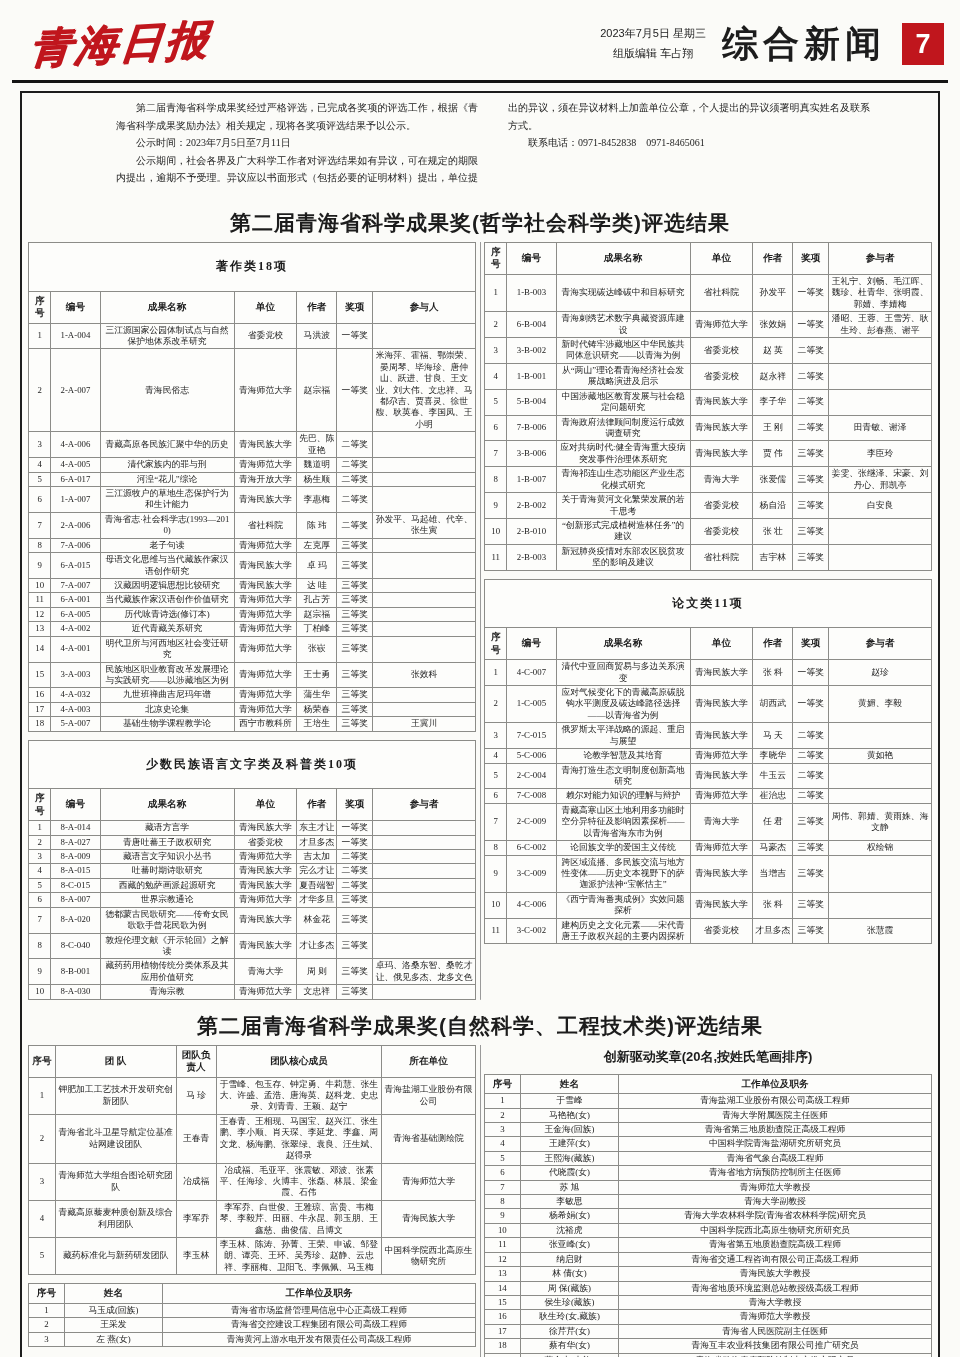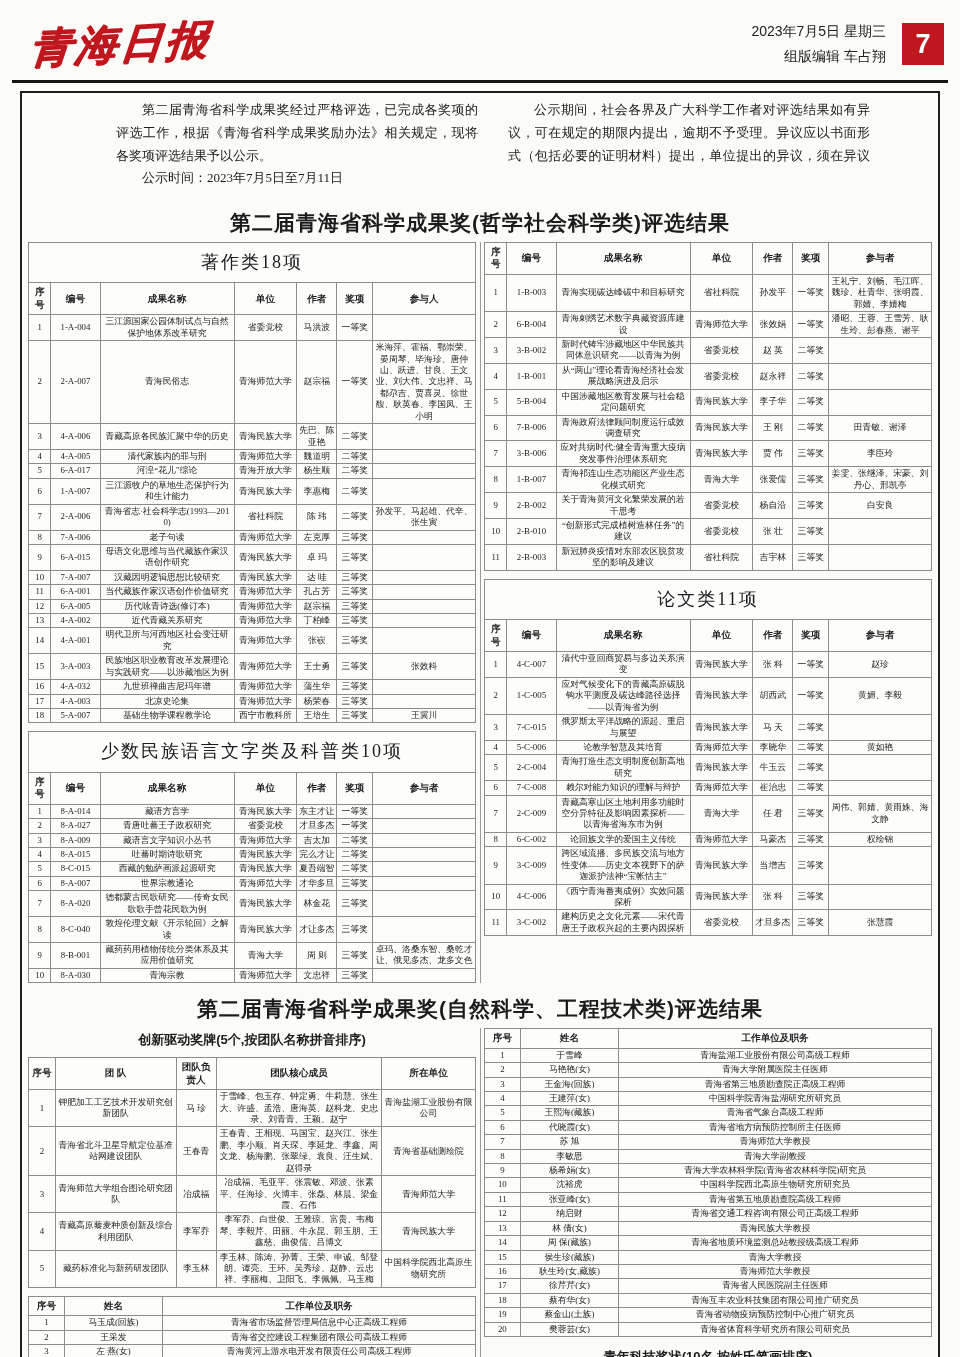--- a/index.html
+++ b/index.html
@@ -9,69 +9,70 @@
     font-family:"Liberation Serif","DejaVu Serif",serif; color:#1c1c1c;
     position:relative; overflow:hidden;
   }
   
   .masthead { display:flex; justify-content:space-between; align-items:center;
     padding:12px 16px 4px 30px; height:80px; }
   .logo { color:#c0161d; font-size:42px; font-weight:bold; font-style:italic;
     letter-spacing:3px; transform:skewX(-8deg) rotate(-3deg);
     text-shadow:1px 1px 0 #c0161d; white-space:nowrap; }
   .head-right { display:flex; align-items:center; gap:16px; }
-  .date-block { font-family:"Liberation Sans",sans-serif; font-size:14px;
-    line-height:1.8; color:#222; text-align:right; }
+  .date-block { font-family:"Liberation Sans",sans-serif; font-size:11px;
+    line-height:1.8; color:#222; text-align:center; }
   .section-name { font-family:"Liberation Sans",sans-serif; font-size:36px;
     font-weight:bold; letter-spacing:5px; white-space:nowrap; }
   .page-no { width:42px; height:42px; background:#c0161d; color:#fff;
     font-family:"Liberation Sans",sans-serif; font-size:27px; font-weight:bold;
     display:flex; align-items:center; justify-content:center; }
   .head-rule { border-top:3px solid #151515; margin:0 12px; }
   
   .frame { margin:8px 20px 12px 20px; border:2px solid #1d1d1d; padding:0 6px 8px 6px; }
   .main-title { margin:-25px auto 2px auto; background:#fbfbf8; width:max-content;
     max-width:92%; padding:0 20px; text-align:center; font-size:38px; font-weight:bold;
     font-family:"Liberation Sans",sans-serif; letter-spacing:2px; line-height:1.2; }
-  .intro { column-count:2; column-gap:30px; font-size:13px; line-height:1.75;
+  .intro { column-count:2; column-gap:30px; font-size:10px; line-height:1.75;
     text-align:justify; margin:6px 62px 6px 88px; height:98px; overflow:hidden; }
   .intro p { margin:0; text-indent:2em; }
   .section-heading { text-align:center; font-size:21px; font-weight:bold;
     font-family:"Liberation Sans",sans-serif; letter-spacing:1px; margin:12px 0 5px 0; }
   .cols { display:flex; gap:8px; align-items:flex-start;
     background:linear-gradient(#9a9a9a,#9a9a9a) center/1px 100% no-repeat; }
   .col { flex:1; min-width:0; display:flex; flex-direction:column; gap:8px; }
   .sub-heading { text-align:center; font-size:13px; font-weight:bold;
     font-family:"Liberation Sans",sans-serif; margin:3px 0 0 0; }
   
   table { width:100%; border-collapse:collapse; table-layout:fixed;
     font-size:8.8px; background:#fdfdfb; }
   th,td { border:1px solid #8c8c88; padding:1px 2px; text-align:center;
     vertical-align:middle; line-height:1.3; word-break:break-all; }
   thead th { font-weight:bold; font-size:9.6px; padding:3px 2px; }
-  th.tbl-title { font-size:18px; font-weight:normal; letter-spacing:2px; padding:8px; }
+  th.tbl-title { font-size:12px; font-weight:bold; letter-spacing:2px; padding:16px; }
 </style>
 </head>
 <body>
 
 <div class="page">
 
   <header class="masthead">
     <div class="logo">青海日报</div>
     <div class="head-right">
       <div class="date-block">
         <div>
           <span>2023年7月5日</span>
           <span>星期三</span>
         </div>
         <div>
           <span>组版编辑</span>
           <span>车占翔</span>
         </div>
       </div>
+      <div class="section-name">综合新闻</div>
       <div class="page-no">7</div>
     </div>
   </header>
   <div class="head-rule"></div>
 
   <main class="frame">
     <div class="intro">
         <p>第二届青海省科学成果奖经过严格评选，已完成各奖项的评选工作，根据《青海省科学成果奖励办法》相关规定，现将各奖项评选结果予以公示。</p>
         <p>公示时间：2023年7月5日至7月11日</p>
         <p>公示期间，社会各界及广大科学工作者对评选结果如有异议，可在规定的期限内提出，逾期不予受理。异议应以书面形式（包括必要的证明材料）提出，单位提出的异议，须在异议材料上加盖单位公章，个人提出的异议须署明真实姓名及联系方式。</p>
@@ -637,21 +638,20 @@
                 <td>张慧霞</td>
               </tr>
             </tbody>
           </table>
       </div>
     </div>
 
     <h2 class="section-heading">第二届青海省科学成果奖(自然科学、工程技术类)评选结果</h2>
     <div class="cols">
       <div class="col">
-        <h3 class="sub-heading">创新驱动奖牌(5个,按团队名称拼音排序)</h3>
         <table>
             <colgroup>
               <col style="width: 6%;">
               <col style="width: 27%;">
               <col style="width: 9%;">
               <col style="width: 37%;">
               <col style="width: 21%;">
             </colgroup>
             <thead>
               <tr>
@@ -726,20 +726,21 @@
               </tr>
               <tr>
                 <td>3</td>
                 <td>左 燕(女)</td>
                 <td>青海黄河上游水电开发有限责任公司高级工程师</td>
               </tr>
             </tbody>
           </table>
       </div>
       <div class="col">
+        <h3 class="sub-heading">创新驱动奖章(20名,按姓氏笔画排序)</h3>
         <table>
             <colgroup>
               <col style="width: 8%;">
               <col style="width: 22%;">
               <col style="width: 70%;">
             </colgroup>
             <thead>
               <tr>
                 <th>序号</th>
                 <th>姓名</th>

